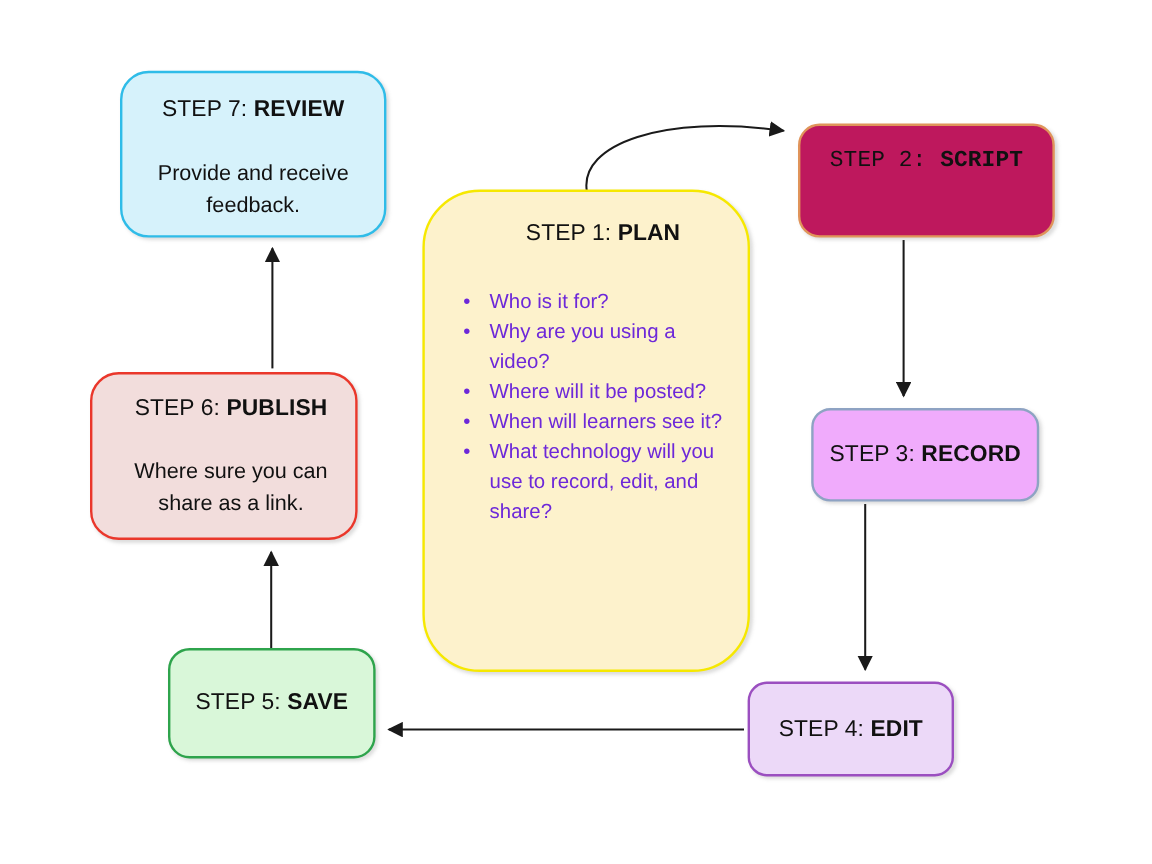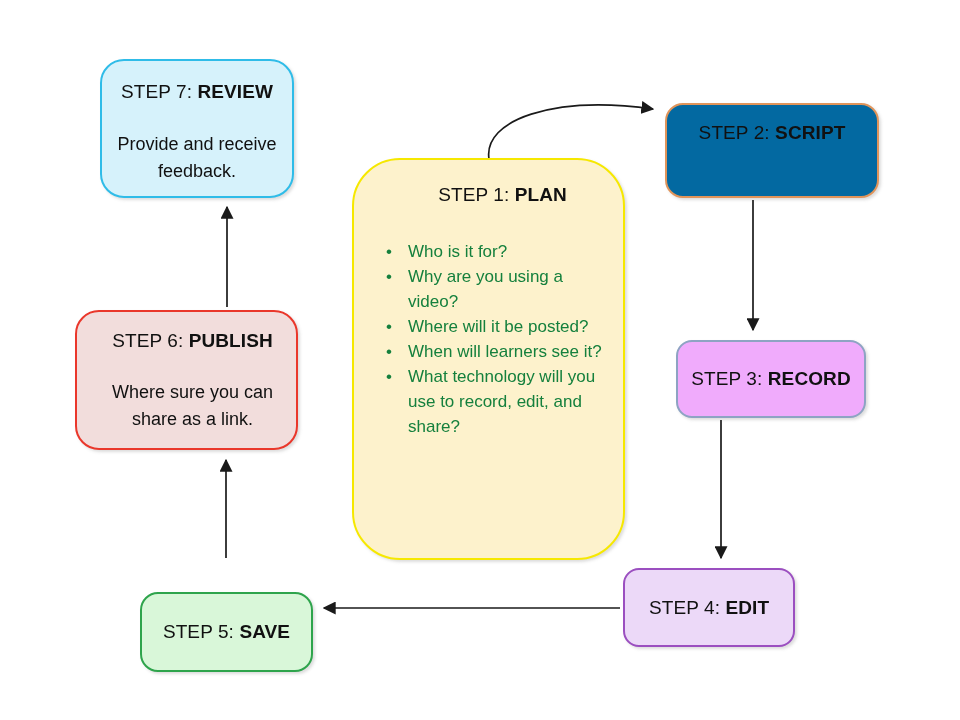--- a/index.html
+++ b/index.html
@@ -40,21 +40,21 @@
   }
   .box-title b { font-weight: 700; }
   .box-body {
     font-size: 18px;
     line-height: 1.5;
     color: #111;
   }
   
   .box.review {
     left: 100px; top: 59px;
-    width: 194px; height: 139px;
+    width: 222px; height: 139px;
     border-radius: 24px;
     padding-top: 20px;
   }
   .box.review .box-title { margin-bottom: 28px; }
   
   .box.script {
     left: 665px; top: 103px;
     width: 214px; height: 95px;
     border-radius: 18px;
     padding-top: 17px;
@@ -73,21 +73,21 @@
     margin: 0;
     padding: 0 18px 0 30px;
     list-style: none;
     text-align: left;
   }
   .bullet-list li {
     position: relative;
     padding-left: 24px;
     font-size: 17px;
     line-height: 1.47;
-    color: #15803d;
+    color: #6d28d9;
   }
   .bullet-list li::before {
     content: "\2022";
     position: absolute;
     left: 2px;
     top: 0;
   }
   
   .box.record {
     left: 676px; top: 340px;
@@ -99,22 +99,22 @@
   .box.publish {
     left: 75px; top: 310px;
     width: 223px; height: 140px;
     border-radius: 24px;
     padding-top: 18px;
     padding-left: 12px;
   }
   .box.publish .box-title { margin-bottom: 27px; }
   
   .box.save {
-    left: 140px; top: 592px;
-    width: 173px; height: 80px;
+    left: 140px; top: 540px;
+    width: 173px; height: 92px;
     border-radius: 18px;
     display: flex; align-items: center; justify-content: center;
   }
   
   .box.edit {
     left: 623px; top: 568px;
     width: 172px; height: 79px;
     border-radius: 16px;
     display: flex; align-items: center; justify-content: center;
   }
@@ -136,21 +136,21 @@
     <path d="M 620 608 L 324 608" fill="none" stroke="#1a1a1a" stroke-width="1.7" marker-end="url(#arrowhead)"></path>
     <path d="M 226 558 L 226 460" fill="none" stroke="#1a1a1a" stroke-width="1.7" marker-end="url(#arrowhead)"></path>
     <path d="M 227 307 L 227 207" fill="none" stroke="#1a1a1a" stroke-width="1.7" marker-end="url(#arrowhead)"></path>
   </svg>
 
   <div class="box review" style="background: rgb(214, 242, 251); border-color: rgb(47, 188, 232);">
     <div class="box-title"><span>STEP 7: </span><b>REVIEW</b></div>
     <div class="box-body">Provide and receive feedback.</div>
   </div>
 
-  <div class="box script" style="background: #0369a1; border-color: rgb(224, 148, 90);">
+  <div class="box script" style="background: #be185d; border-color: rgb(224, 148, 90); font-family: Liberation Mono, monospace;">
     <div class="box-title"><span>STEP 2: </span><b>SCRIPT</b></div>
   </div>
 
   <div class="box plan" style="background: rgb(253, 242, 204); border-color: rgb(246, 232, 0);">
     <div class="box-title"><span>STEP 1: </span><b>PLAN</b></div>
     <ul class="bullet-list">
       <li>Who is it for?</li>
       <li>Why are you using a video?</li>
       <li>Where will it be posted?</li>
       <li>When will learners see it?</li>

